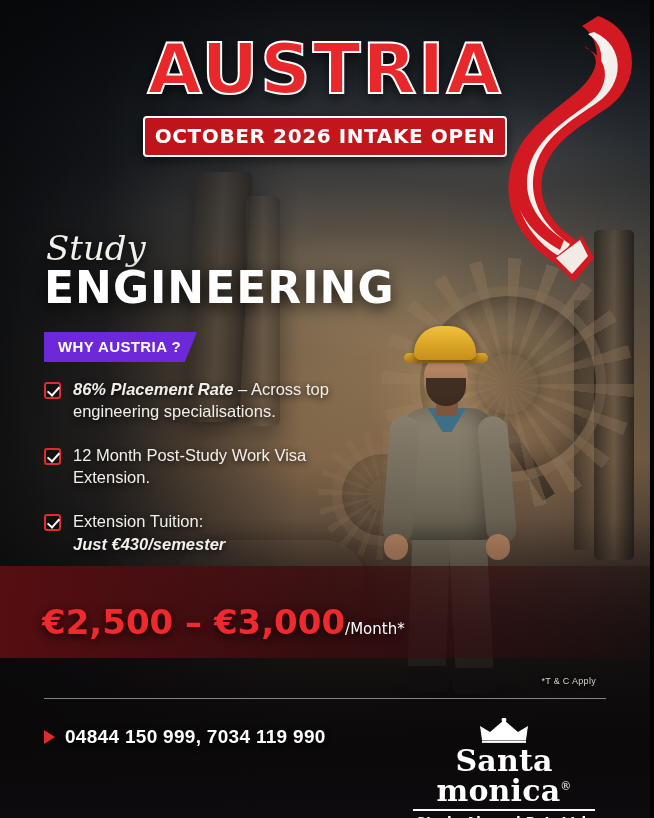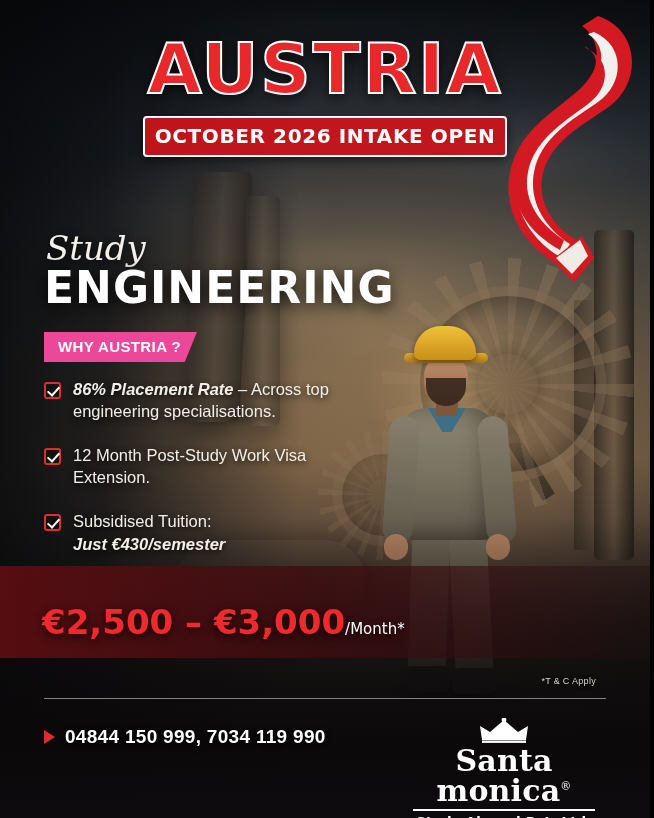--- a/index.html
+++ b/index.html
@@ -247,21 +247,21 @@
     font-size: 44px;
     letter-spacing: 1px;
     color: #ffffff;
     text-shadow: 0 4px 16px rgba(0,0,0,0.85);
   }
 
   
   #why-tag {
     position: absolute; left: 44px; top: 332px;
     padding: 6px 16px 7px 14px;
-    background: #ec4899;
+    background: #6d28d9;
     color: #fff;
     font-weight: 700;
     font-size: 15px;
     letter-spacing: 0.4px;
     clip-path: polygon(0 0, 100% 0, 92% 100%, 0 100%);
     box-shadow: 0 3px 10px rgba(0,0,0,0.5);
   }
 
   
   #bullets { position: absolute; left: 44px; top: 378px; width: 340px; }
@@ -463,21 +463,21 @@
       <span class="btext"><span class="em">86% Placement Rate</span><span> – Across top engineering specialisations.</span></span>
     </div>
 
     <div class="bullet">
       <span class="tick"></span>
       <span class="btext">12 Month Post-Study Work Visa Extension.</span>
     </div>
 
     <div class="bullet">
       <span class="tick"></span>
-      <span class="btext"><span>Subsidised Tuition:</span><br><span class="em">Just €430/semester</span></span>
+      <span class="btext"><span>Extension Tuition:</span><br><span class="em">Just €430/semester</span></span>
     </div>
 
   </div>
 
   <div id="internship-band"></div>
   <div id="internship-amount">
     <span>€2,500 – €3,000</span><span class="per">/Month*</span>
   </div>
   <div id="tc-note">*T &amp; C Apply</div>
 

